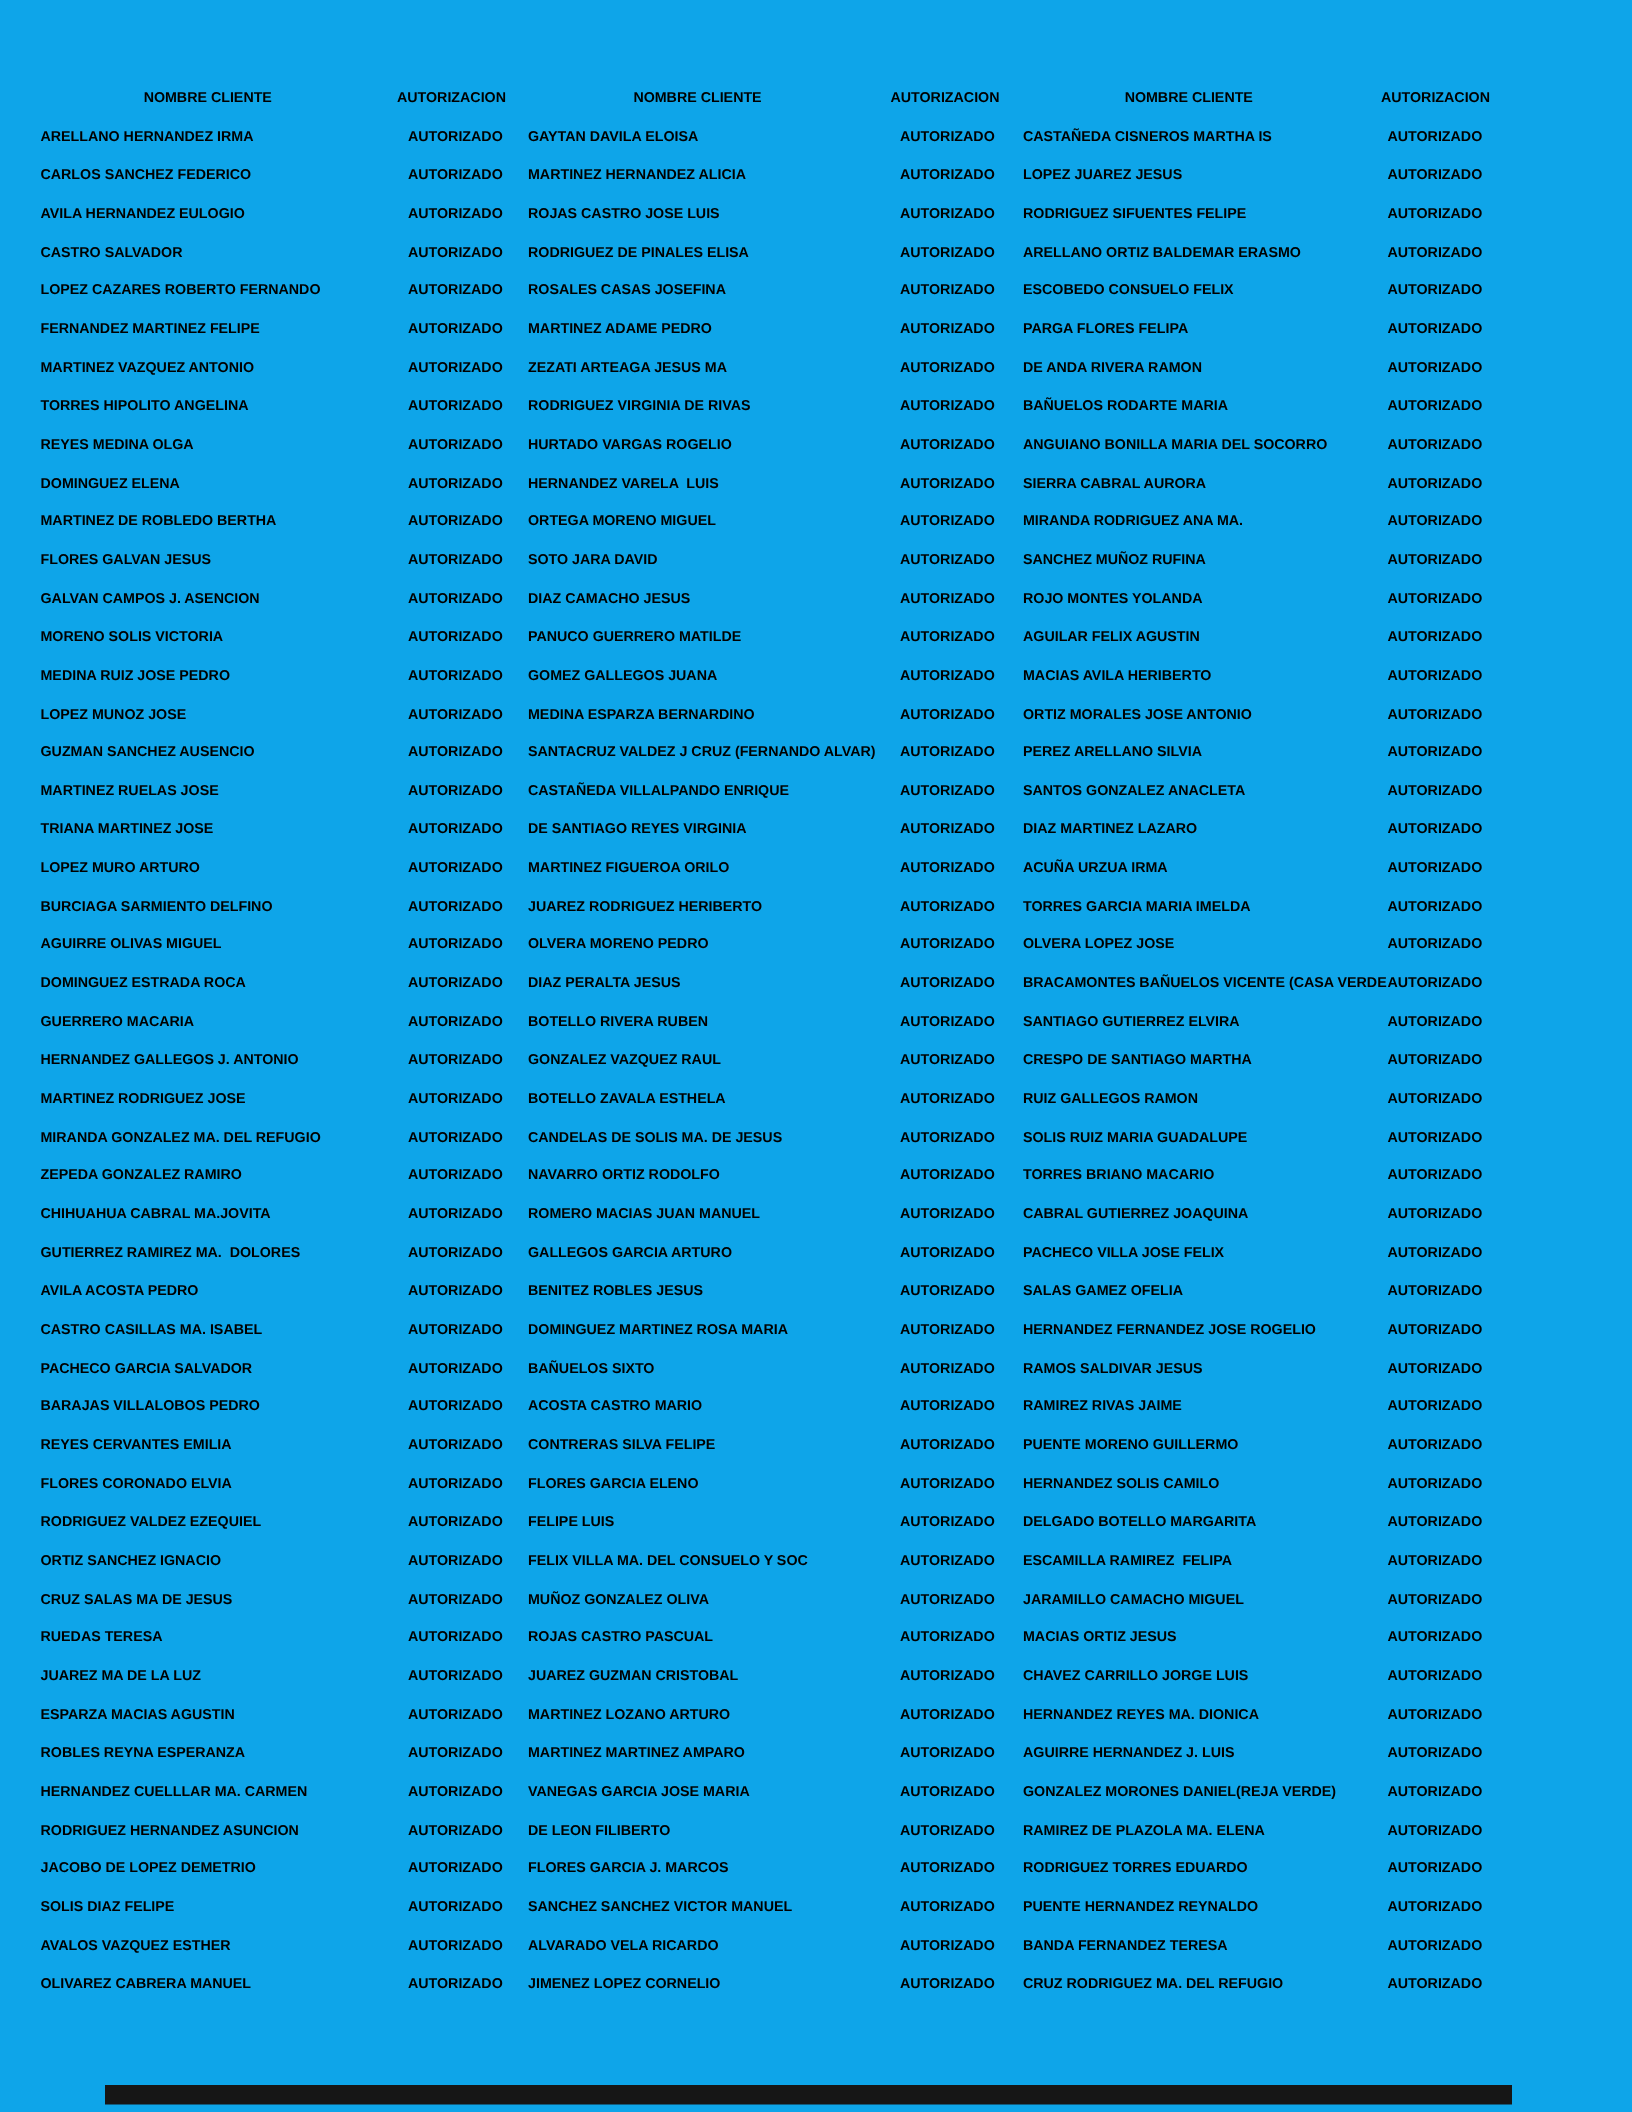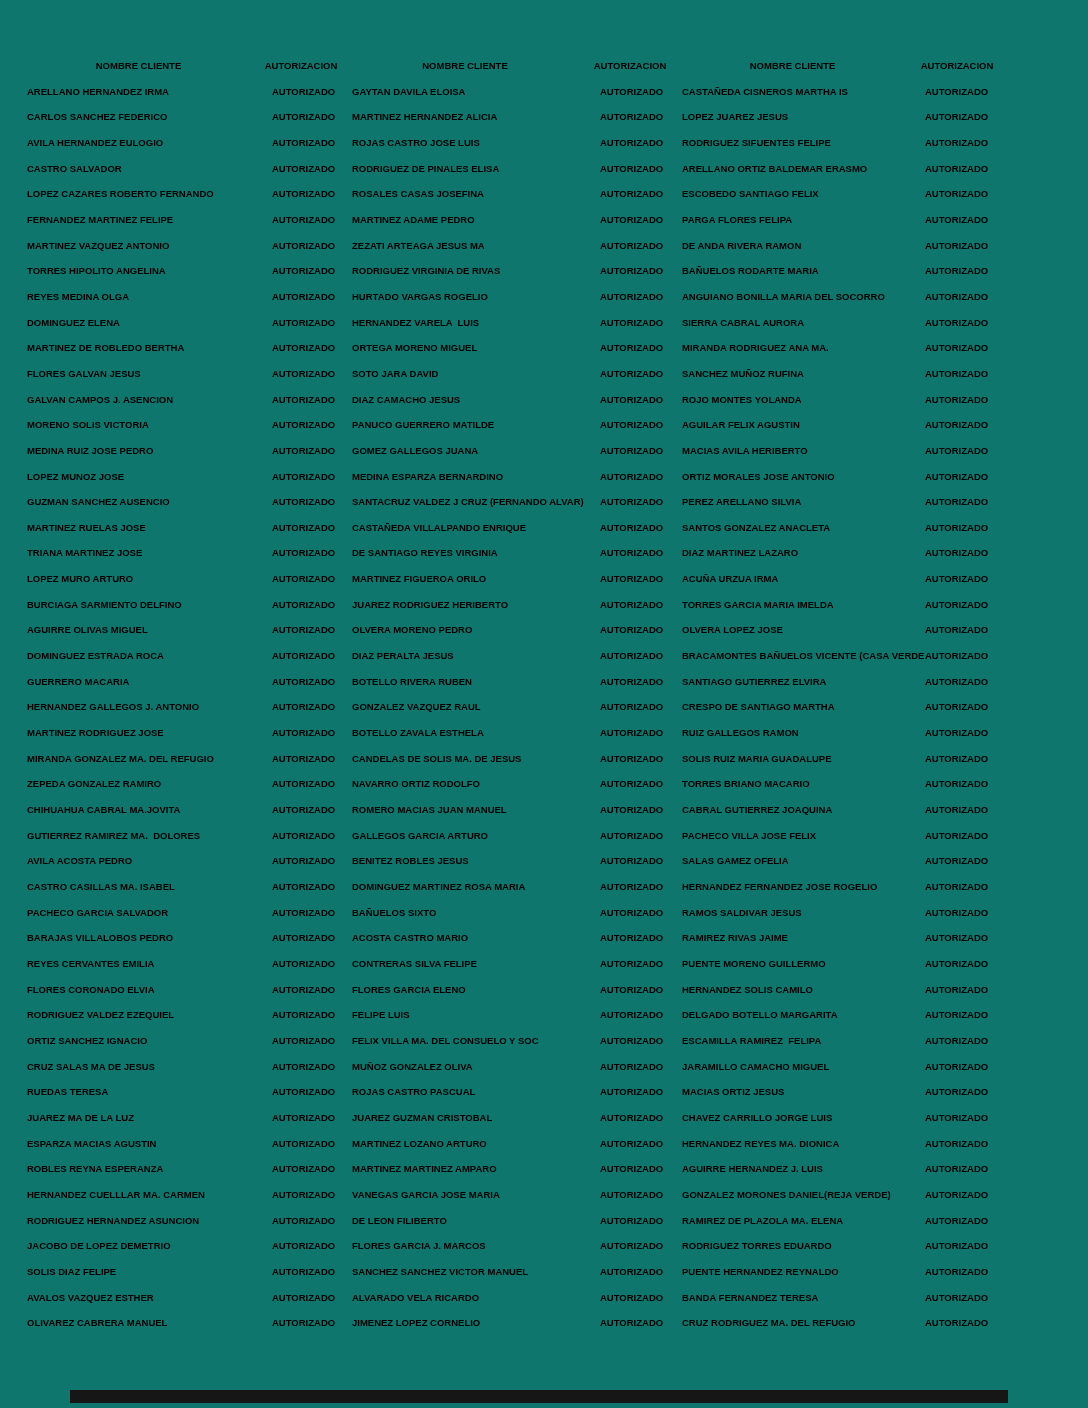--- a/index.html
+++ b/index.html
@@ -4,21 +4,21 @@
 <style>
   html,body{margin:0;padding:0;}
   body{
     width:1088px;height:1408px;
     background:#ffffff;
     font-family:"Liberation Sans", sans-serif;
     color:#000;
     position:relative;
     overflow:hidden;
   }
-  #doc{position:absolute;inset:0;background:#0f766e;}
+  #doc{position:absolute;inset:0;background:#0ea5e9;}
   #table{
     position:absolute;left:27px;top:58px;width:990px;
     display:grid;
     grid-template-columns:245px 80px 248px 82px 243px 86px;
     grid-auto-rows:25.66px;
   }
   .hcell,.cell,.auth{
     font-size:9.5px;
     font-weight:700;
     line-height:12px;
@@ -67,21 +67,21 @@
       <div class="cell">CASTRO SALVADOR</div>
       <div class="auth">AUTORIZADO</div>
       <div class="cell">RODRIGUEZ DE PINALES ELISA</div>
       <div class="auth">AUTORIZADO</div>
       <div class="cell">ARELLANO ORTIZ BALDEMAR ERASMO</div>
       <div class="auth">AUTORIZADO</div>
       <div class="cell">LOPEZ CAZARES ROBERTO FERNANDO</div>
       <div class="auth">AUTORIZADO</div>
       <div class="cell">ROSALES CASAS JOSEFINA</div>
       <div class="auth">AUTORIZADO</div>
-      <div class="cell">ESCOBEDO SANTIAGO FELIX</div>
+      <div class="cell">ESCOBEDO CONSUELO FELIX</div>
       <div class="auth">AUTORIZADO</div>
       <div class="cell">FERNANDEZ MARTINEZ FELIPE</div>
       <div class="auth">AUTORIZADO</div>
       <div class="cell">MARTINEZ ADAME PEDRO</div>
       <div class="auth">AUTORIZADO</div>
       <div class="cell">PARGA FLORES FELIPA</div>
       <div class="auth">AUTORIZADO</div>
       <div class="cell">MARTINEZ VAZQUEZ ANTONIO</div>
       <div class="auth">AUTORIZADO</div>
       <div class="cell">ZEZATI ARTEAGA JESUS MA</div>

